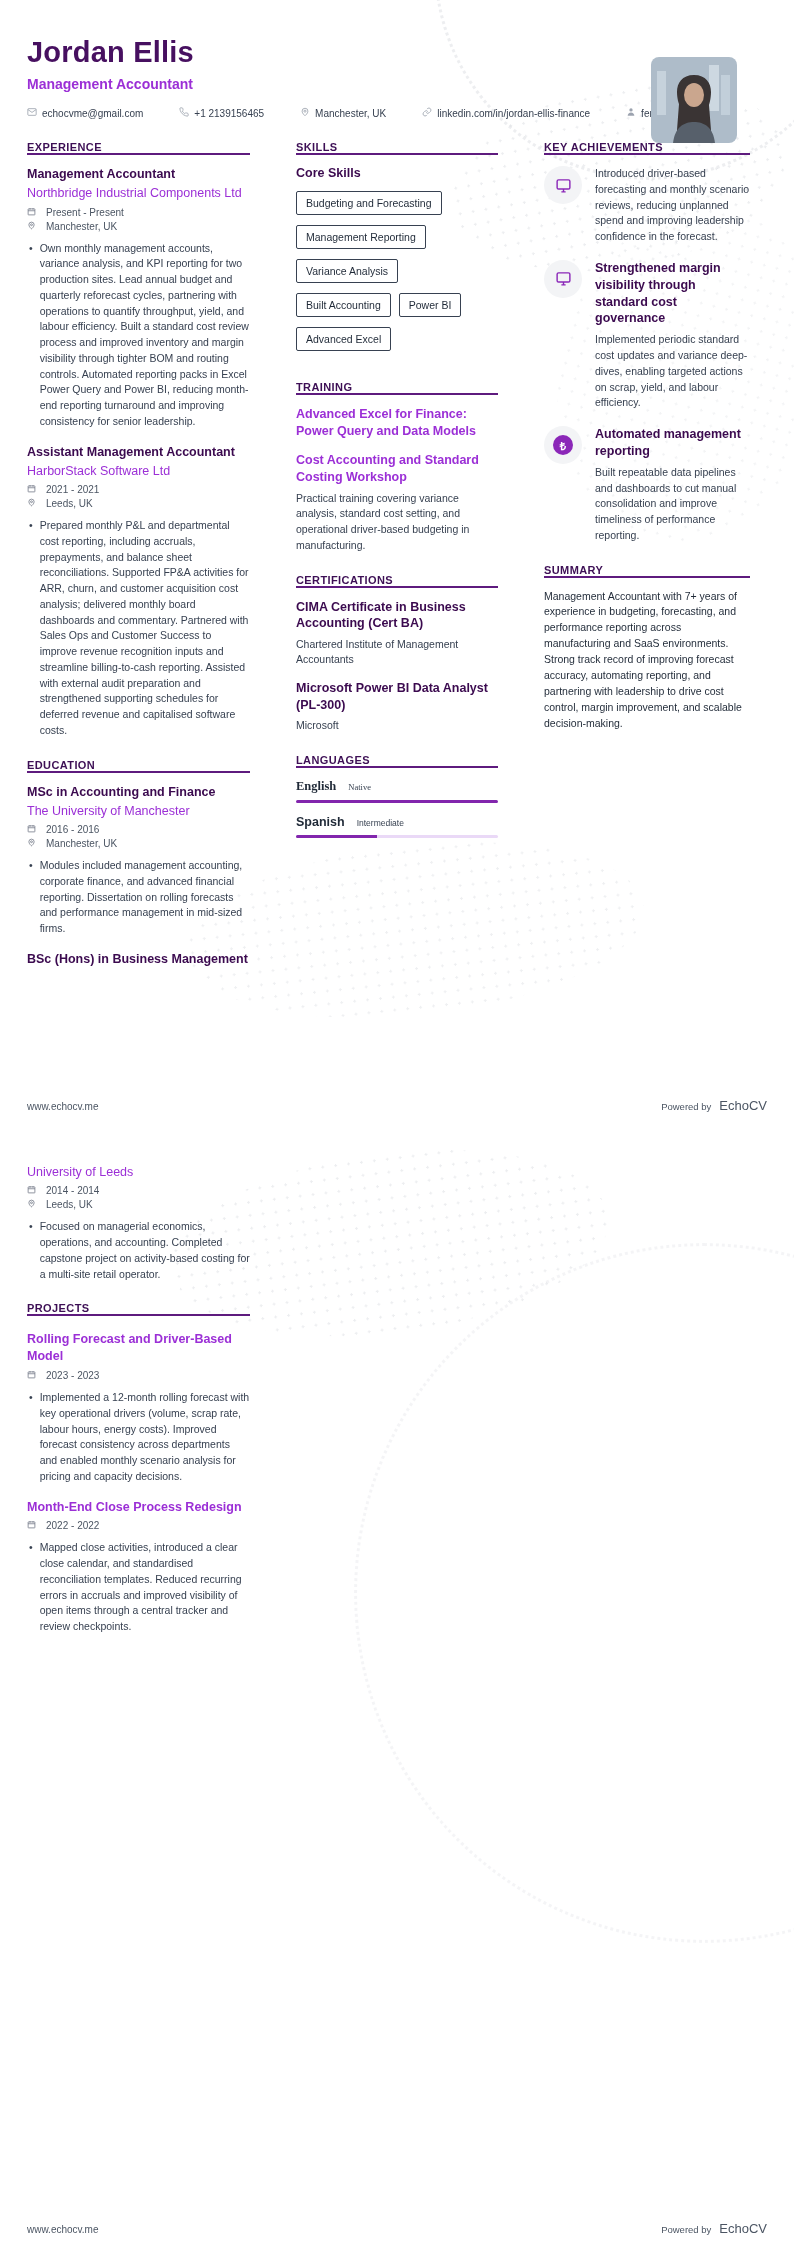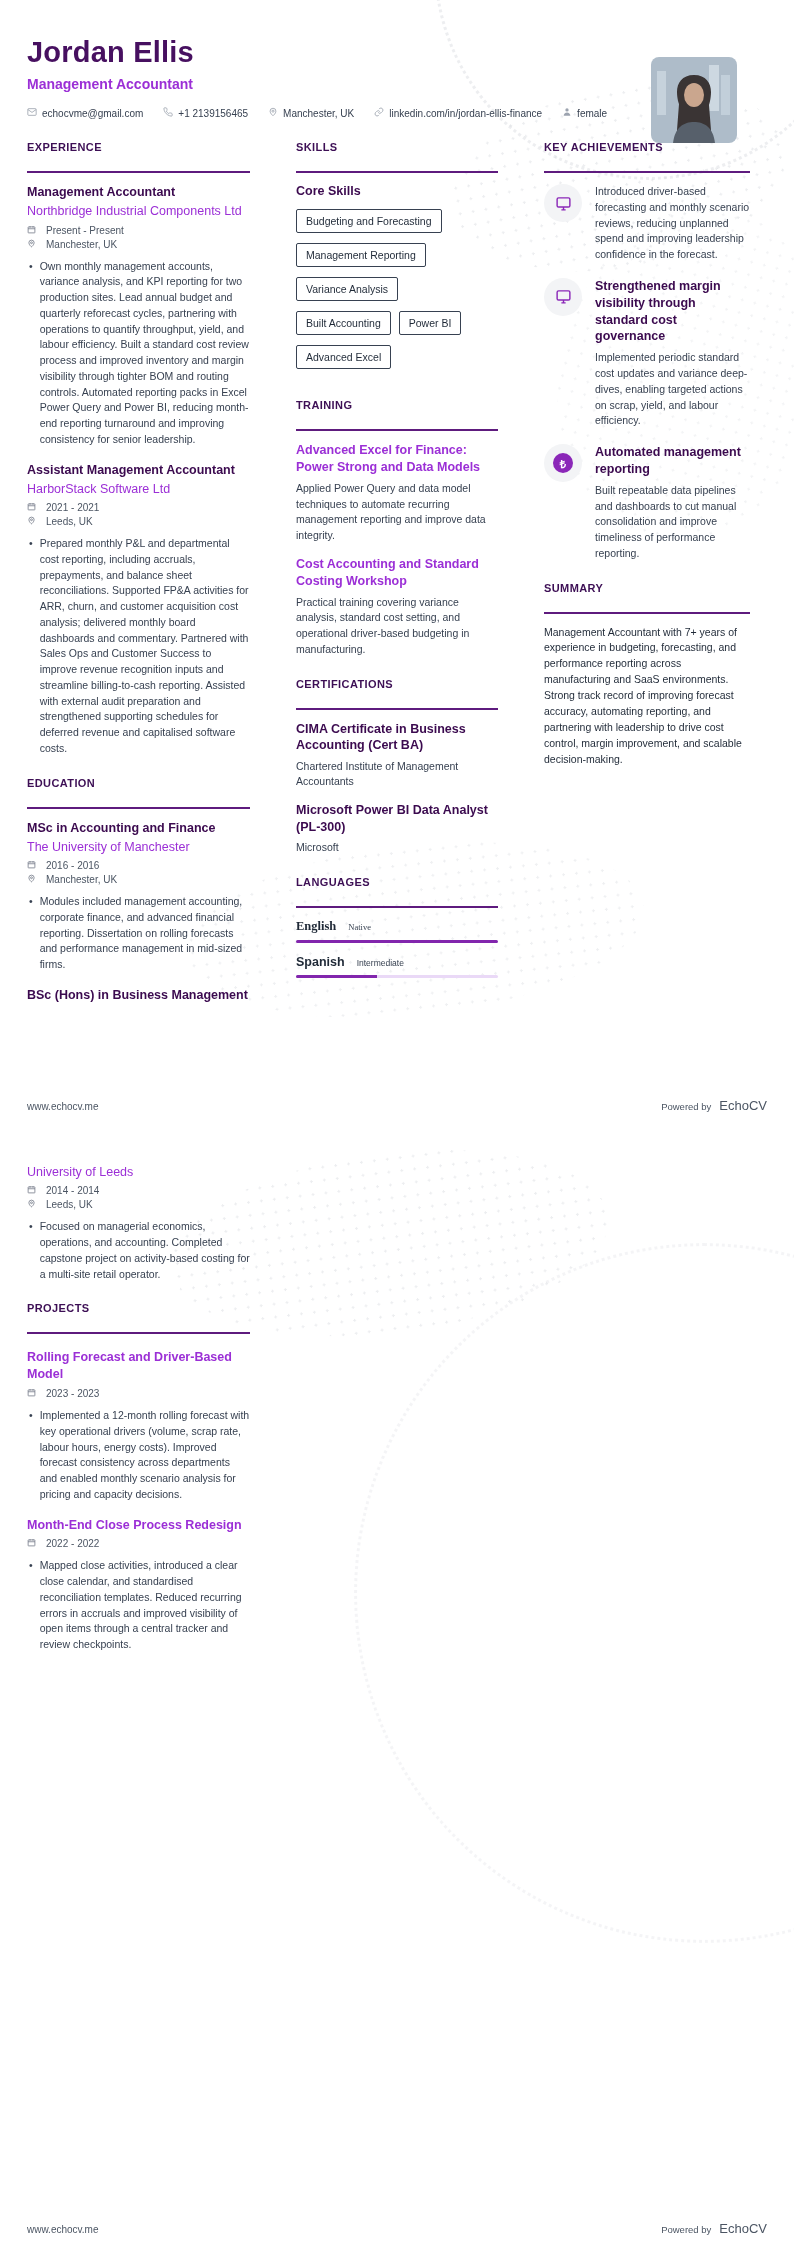--- a/index.html
+++ b/index.html
@@ -10,33 +10,33 @@
   
   .dotband { position:absolute; background-image:radial-gradient(circle, #d6d9de 1.2px, transparent 1.4px);
              background-size:13px 13px; opacity:.45; border-radius:50%; pointer-events:none; z-index:0; }
   .ring { position:absolute; border-radius:50%; border:3px dotted #dcdee3; opacity:.5; pointer-events:none; z-index:0; }
 
   .inner { position:relative; z-index:1; padding:36px 44px 0 27px; }
 
   
   h1.name { margin:0; font-size:29px; font-weight:700; color:#471060; letter-spacing:.2px; }
   .subtitle { font-size:14px; color:#9b2fd6; font-weight:600; margin-top:7px; }
-  .contact-row { margin-top:15px; display:flex; gap:20px; align-items:center; font-size:10px; color:#374151; }
+  .contact-row { margin-top:15px; display:flex; gap:36px; align-items:center; font-size:10px; color:#374151; }
   .c-item { display:flex; align-items:center; gap:5px; }
   .c-item svg { flex:none; }
   .avatar { position:absolute; top:57px; right:57px; width:86px; height:86px; border-radius:8px; overflow:hidden; z-index:2; }
 
   
   .cols { display:flex; margin-top:22px; }
   .col-left  { width:223px; margin-right:46px; flex:none; }
   .col-mid   { width:202px; margin-right:46px; flex:none; }
   .col-right { width:206px; flex:none; }
 
   .sec-h { font-size:11px; font-weight:700; color:#3d0f55; letter-spacing:.4px;
-           border-bottom:2.5px solid #5e1b7e; padding-bottom:18px; margin:20px 0 11px 0; }
+           border-bottom:2.5px solid #5e1b7e; padding-bottom:0; margin:20px 0 11px 0; }
   .sec-h.first { margin-top:0; }
 
   .item-title { font-size:12.5px; font-weight:700; color:#3b0a4f; line-height:1.3; margin-bottom:3px; }
   .company { font-size:12.5px; color:#9b2fd6; font-weight:500; line-height:1.3; margin-bottom:5px; }
   .meta { display:flex; align-items:center; gap:10px; font-size:10px; color:#4b5563; margin:3px 0; }
   .bullet { display:flex; font-size:10.5px; line-height:1.5; color:#374151; margin-top:9px; }
   .bullet::before { content:"•"; margin:0 7px 0 2px; color:#374151; }
   .job { margin-bottom:14px; }
 
   .group-title { font-size:12.5px; font-weight:700; color:#3b0a4f; margin-bottom:11px; }
@@ -226,22 +226,21 @@
             <span class="chip">Budgeting and Forecasting</span>
             <span class="chip">Management Reporting</span>
             <span class="chip">Variance Analysis</span>
             <span class="chip">Built Accounting</span>
             <span class="chip">Power BI</span>
             <span class="chip">Advanced Excel</span>
           </div>
 
           <div class="sec-h">TRAINING</div>
           <div>
-            <div class="train-title" style="margin-top:0;">Advanced Excel for Finance: Power Strong and Data Models</div>
-            <div class="train-desc">Applied Power Query and data model techniques to automate recurring management reporting and improve data integrity.</div>
+            <div class="train-title" style="margin-top:0;">Advanced Excel for Finance: Power Query and Data Models</div>
           </div>
           <div>
             <div class="train-title">Cost Accounting and Standard Costing Workshop</div>
             <div class="train-desc">Practical training covering variance analysis, standard cost setting, and operational driver-based budgeting in manufacturing.</div>
           </div>
 
           <div class="sec-h">CERTIFICATIONS</div>
           <div>
             <div class="cert-title" style="margin-top:0;">CIMA Certificate in Business Accounting (Cert BA)</div>
             <div class="cert-issuer">Chartered Institute of Management Accountants</div>

